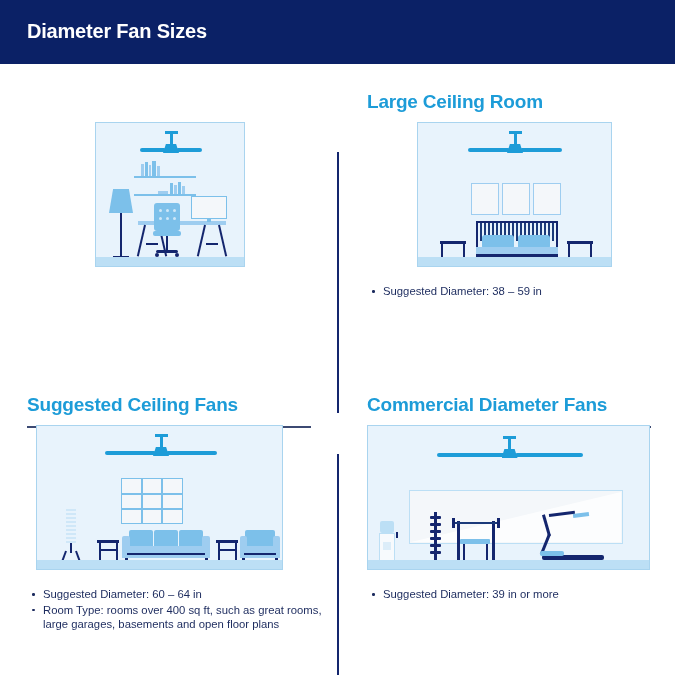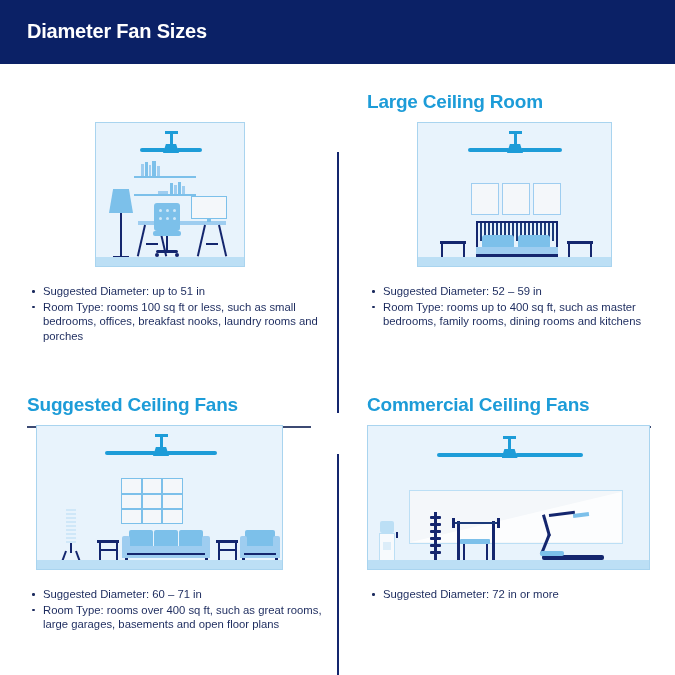--- a/index.html
+++ b/index.html
@@ -264,24 +264,20 @@
           <div class="sh blued" style="left:57px; top:108px; width:28px; height:5px; border-radius:2px;"></div>
           <div class="sh navy" style="left:70px; top:113px; width:2px; height:14px;"></div>
           <div class="sh navy" style="left:60px; top:127px; width:22px; height:3px; border-radius:2px;"></div>
           <div class="sh navy" style="left:59px; top:130px; width:4px; height:4px; border-radius:50%;"></div>
           <div class="sh navy" style="left:79px; top:130px; width:4px; height:4px; border-radius:50%;"></div>
 
           <div class="floor"></div>
         </div>
       </div>
 
-      <ul class="bullets">
-        <li>Suggested Diameter: up to 51 in</li>
-        <li>Room Type: rooms 100 sq ft or less, such as small bedrooms, offices, breakfast nooks, laundry rooms and porches</li>
-      </ul>
     </div>
 
     <div class="quad quad-tr">
       <div class="quad-title">Large Ceiling Room</div>
 
       <div class="illo">
         <div class="scene scene-lg">
 
           <div class="fan" style="left:47px; top:8px; width:100px; height:25px;">
             <div class="mount"></div>
@@ -330,22 +326,21 @@
           <div class="sh navy" style="left:45px; top:121px; width:2px; height:15px;"></div>
           <div class="sh navy" style="left:149px; top:118px; width:26px; height:3px;"></div>
           <div class="sh navy" style="left:150px; top:121px; width:2px; height:15px;"></div>
           <div class="sh navy" style="left:172px; top:121px; width:2px; height:15px;"></div>
 
           <div class="floor"></div>
         </div>
       </div>
 
       <ul class="bullets">
-        <li>Suggested Diameter: 52 – 59 in</li>
-        <li>Room Type: rooms up to 400 sq ft, such as master bedrooms, family rooms, dining rooms and kitchens</li>
+        <li>Suggested Diameter: 38 – 59 in</li>
       </ul>
     </div>
 
     <div class="quad quad-bl">
       <div class="quad-title">Suggested Ceiling Fans</div>
 
       <div class="illo">
         <div class="scene scene-ov">
 
           <div class="fan" style="left:65px; top:8px; width:118px; height:25px;">
@@ -401,27 +396,27 @@
           <div class="sh blue" style="left:203px; top:120px; width:40px; height:12px;"></div>
           <div class="sh navy" style="left:207px; top:127px; width:32px; height:1.5px;"></div>
           <div class="sh navy" style="left:205px; top:132px; width:2.5px; height:6px;"></div>
           <div class="sh navy" style="left:238px; top:132px; width:2.5px; height:6px;"></div>
 
           <div class="floor"></div>
         </div>
       </div>
 
       <ul class="bullets">
-        <li>Suggested Diameter: 60 – 71 in</li>
+        <li>Suggested Diameter: 60 – 64 in</li>
         <li>Room Type: rooms over 400 sq ft, such as great rooms, large garages, basements and open floor plans</li>
       </ul>
     </div>
 
     <div class="quad quad-br">
-      <div class="quad-title">Commercial Ceiling Fans</div>
+      <div class="quad-title">Commercial Diameter Fans</div>
 
       <div class="illo">
         <div class="scene scene-cm">
 
           <div class="fan" style="left:64px; top:10px; width:155px; height:25px;">
             <div class="mount"></div>
             <div class="rod"></div>
             <div class="hub"></div>
             <div class="blade blade-l" style="width:68px;"></div>
             <div class="blade blade-r" style="width:68px;"></div>
@@ -458,18 +453,18 @@
           <div class="sh blued" style="left:205px; top:87px; width:16px; height:4px; transform:rotate(-7deg);"></div>
           <div class="sh navy" style="left:180px; top:108px; width:2.5px; height:22px; transform:rotate(22deg); transform-origin:top center;"></div>
           <div class="sh navy" style="left:174px; top:129px; width:62px; height:5px; border-radius:2px;"></div>
           <div class="sh blued" style="left:172px; top:125px; width:24px; height:5px; border-radius:2px;"></div>
 
           <div class="floor"></div>
         </div>
       </div>
 
       <ul class="bullets">
-        <li>Suggested Diameter: 72 in or more</li>
+        <li>Suggested Diameter: 39 in or more</li>
       </ul>
     </div>
 
   </div>
 </div>
 
 </body></html>

